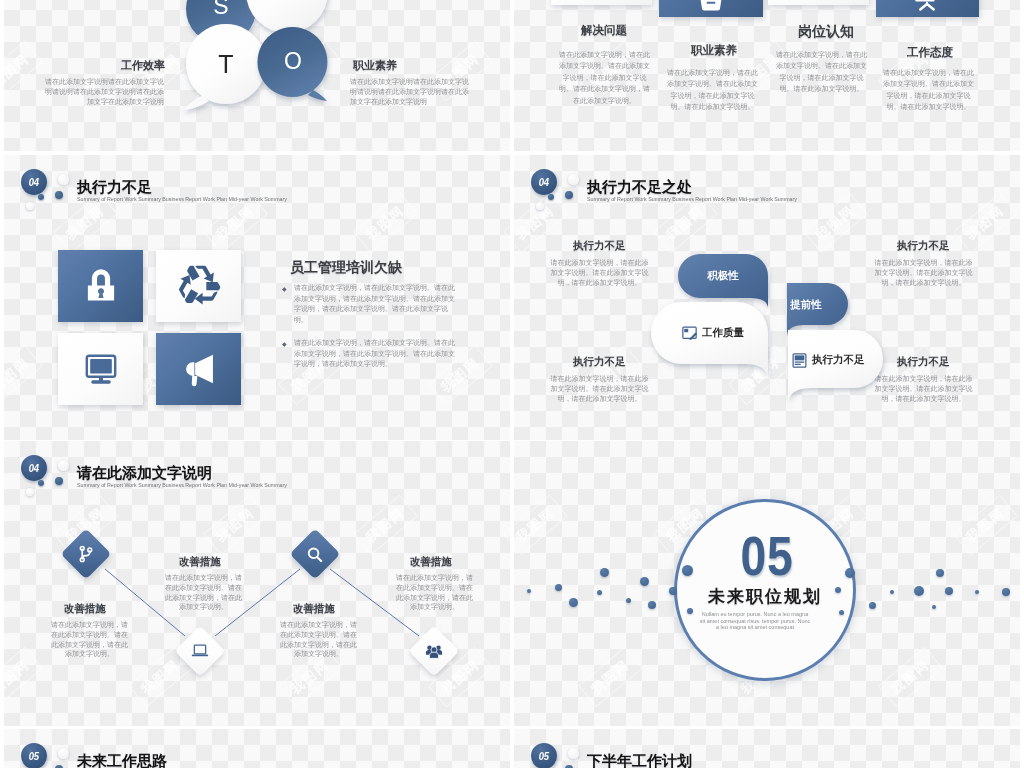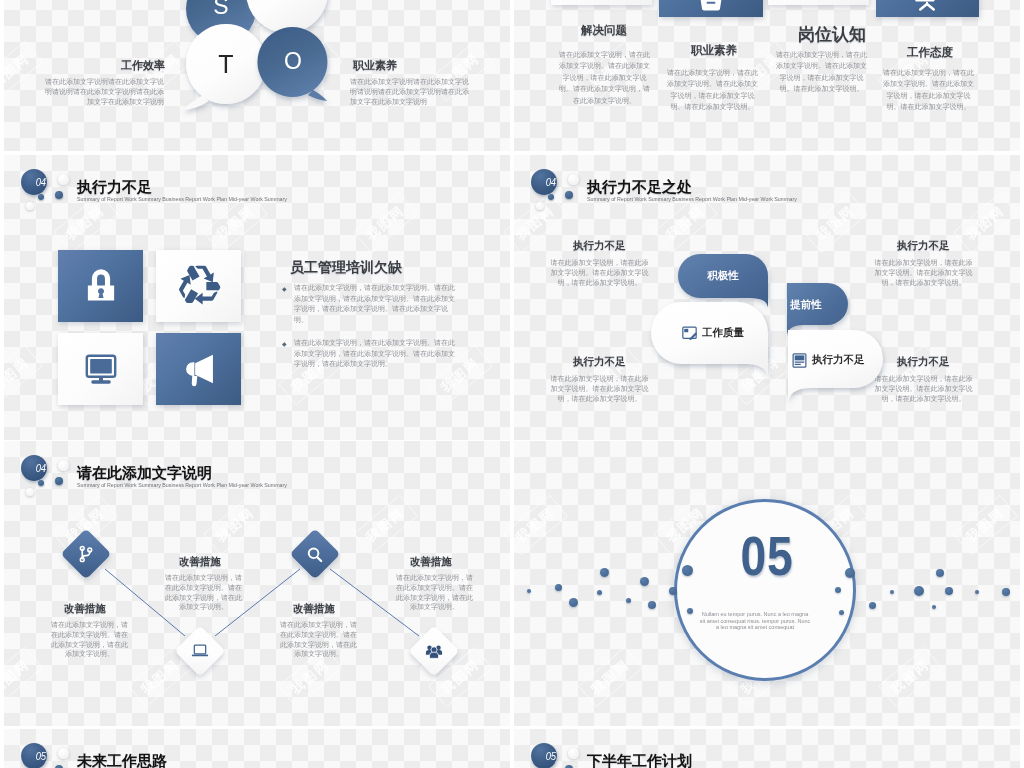--- a/index.html
+++ b/index.html
@@ -11,22 +11,22 @@
   background-color:#f9f9f9;
   background-image:
     linear-gradient(45deg,#ededed 25%,transparent 25%,transparent 75%,#ededed 75%),
     linear-gradient(45deg,#ededed 25%,transparent 25%,transparent 75%,#ededed 75%);
   background-size:32px 32px;
   background-position:0 0,16px 16px;}
 
 .badge{position:absolute;border-radius:50%;
   background:radial-gradient(circle at 37% 27%,#52739f 0%,#3d5d87 48%,#2d4a71 100%);
   box-shadow:1px 2px 3px rgba(50,70,100,.32);
-  color:#fff;text-align:center;font-weight:normal;font-style:italic;
-  display:flex;align-items:center;justify-content:flex-end;
+  color:#fff;text-align:center;font-weight:bold;font-style:italic;
+  display:flex;align-items:center;justify-content:center;
   font-family:"Liberation Sans",sans-serif;letter-spacing:-.3px}
 .badge > span{display:inline-block;transform:scaleX(.86)}
 .dot{position:absolute;border-radius:50%}
 .dot.b{background:radial-gradient(circle at 35% 28%,#54789f,#35557e);
   box-shadow:0 1px 2px rgba(45,65,95,.45)}
 .dot.w{background:radial-gradient(circle at 33% 26%,#ffffff,#eeeff1);
   box-shadow:0 1px 3px rgba(105,115,135,.40)}
 .stitle{position:absolute;font-weight:bold;color:#131313;white-space:nowrap;
   letter-spacing:.5px;text-shadow:0 1px 1px rgba(165,170,180,.55)}
 .ssub{position:absolute;color:#6d7176;white-space:nowrap}
@@ -132,21 +132,21 @@
       <circle cx="19.8" cy="6.4" r="2.1" fill="#fff"></circle>
       <path d="M12 14.2 12 16.6" stroke="#fff" stroke-width="1.6"></path>
       <path d="M6.6 20.4 12 16 17.4 20.4" fill="none" stroke="#fff" stroke-width="2" stroke-linecap="round" stroke-linejoin="round"></path>
     </svg>
   </div>
 
   <div class="hdtitle" style="left:67px;top:157px;font-size:11.5px">解决问题</div>
   <div class="body" style="left:44px;top:183px;width:93px;font-size:7px;line-height:11.4px;text-align:center">请在此添加文字说明，请在此添加文字说明。请在此添加文字说明，请在此添加文字说明。请在此添加文字说明，请在此添加文字说明。</div>
   <div class="hdtitle" style="left:177px;top:177px;font-size:11.5px">职业素养</div>
   <div class="body" style="left:152px;top:201px;width:93px;font-size:7px;line-height:11.4px;text-align:center">请在此添加文字说明，请在此添加文字说明。请在此添加文字说明，请在此添加文字说明。请在此添加文字说明。</div>
-  <div class="hdtitle" style="left:284px;top:157px;font-size:17px">岗位认知</div>
+  <div class="hdtitle" style="left:284px;top:157px;font-size:14px">岗位认知</div>
   <div class="body" style="left:261px;top:183px;width:93px;font-size:7px;line-height:11.4px;text-align:center">请在此添加文字说明，请在此添加文字说明。请在此添加文字说明，请在此添加文字说明。请在此添加文字说明。</div>
   <div class="hdtitle" style="left:393px;top:179px;font-size:11.5px">工作态度</div>
   <div class="body" style="left:368px;top:201px;width:93px;font-size:7px;line-height:11.4px;text-align:center">请在此添加文字说明，请在此添加文字说明。请在此添加文字说明，请在此添加文字说明。请在此添加文字说明。</div>
 
 </div>
 
 <div class="slide" style="left:4px;top:155px;width:506px;height:285px">
   <div class="wm">
         <div class="wmcell" style="left:51px;top:54px">我图网</div>
         <div class="wmcell" style="left:201px;top:54px">我图网</div>
@@ -364,20 +364,21 @@
         <div class="wmcell" style="left:-9px;top:70px">我图网</div>
         <div class="wmcell" style="left:141px;top:70px">我图网</div>
         <div class="wmcell" style="left:291px;top:70px">我图网</div>
         <div class="wmcell" style="left:441px;top:70px">我图网</div>
         <div class="wmcell" style="left:66px;top:222px">我图网</div>
         <div class="wmcell" style="left:216px;top:222px">我图网</div>
         <div class="wmcell" style="left:366px;top:222px">我图网</div>
       </div>
   <div class="bigcircle" style="left:160px;top:58px;width:182px;height:182px"></div>
   <div class="cnum" style="left:162px;top:94px;width:182px;text-align:center;font-size:55px;line-height:42px;transform:scaleX(.84);letter-spacing:1px">05</div>
+  <div class="ctitlezh" style="left:160px;top:144px;width:182px;text-align:center;font-size:17px;letter-spacing:2px">未来职位规划</div>
   <div class="clat" style="left:185px;top:170px;width:112px;font-size:5.5px;line-height:6.6px">Nullam eu tempor purus. Nunc a leo magna sit amet consequat risus. tempor purus. Nunc a leo magna sit amet consequat</div>
 
   <div class="sdot" style="left:12.5px;top:147.8px;width:4px;height:4px"></div>
   <div class="sdot" style="left:40.8px;top:143.0px;width:7px;height:7px"></div>
   <div class="sdot" style="left:55.0px;top:157.0px;width:9px;height:9px"></div>
   <div class="sdot" style="left:86.0px;top:127.0px;width:9px;height:9px"></div>
   <div class="sdot" style="left:82.5px;top:148.5px;width:5px;height:5px"></div>
   <div class="sdot" style="left:111.8px;top:156.5px;width:5px;height:5px"></div>
   <div class="sdot" style="left:125.5px;top:136.0px;width:9px;height:9px"></div>
   <div class="sdot" style="left:133.5px;top:160.0px;width:8px;height:8px"></div>

